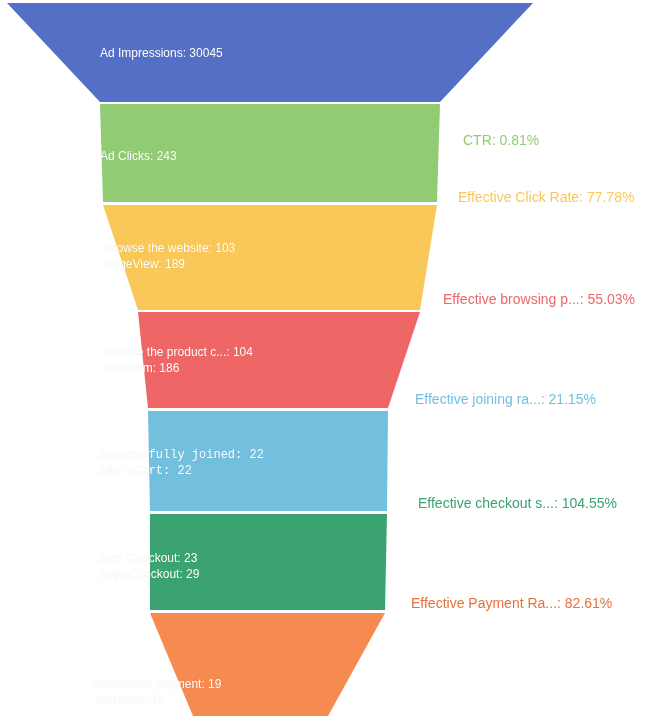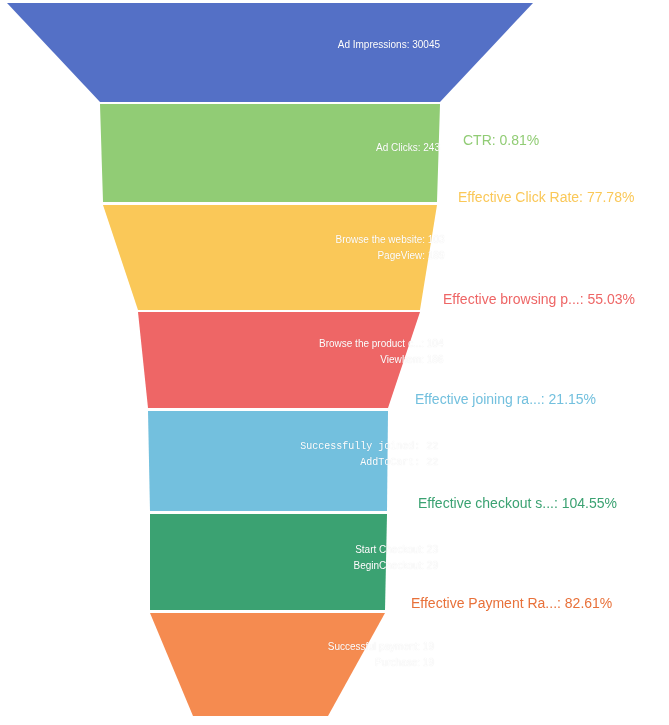--- a/index.html
+++ b/index.html
@@ -21,27 +21,28 @@
   }
   #funnel-svg {
     position: absolute;
     left: 0;
     top: 0;
     width: 669px;
     height: 725px;
   }
   .seg-label {
     position: absolute;
-    text-align: right;
+    text-align: left;
     color: #ffffff;
-    font-size: 10px;
+    font-size: 12px;
     line-height: 16px;
     white-space: pre;
     pointer-events: none;
     text-shadow: 0 0 1px rgba(0,0,0,0.12);
+    margin-top: 8px;
   }
   .rate-label {
     position: absolute;
     font-size: 14px;
     line-height: 17px;
     white-space: pre;
   }
 </style>
 </head>
 <body>
@@ -56,21 +57,21 @@
       <polygon points="150,514 387,514 385,610 150,610" fill="#3ba272"></polygon>
       <polygon points="150,613 385,613 328,716 193,716" fill="#f58b50"></polygon>
     </svg>
   <div id="segment-labels">
       <div class="seg-label" style="left: 100px; top: 37px; width: 340px;"><div>Ad Impressions: 30045</div></div>
       <div class="seg-label" style="left: 100px; top: 140px; width: 340px;"><div>Ad Clicks: 243</div></div>
       <div class="seg-label" style="left: 104.5px; top: 232px; width: 340px;"><div>Browse the website: 103</div><div>PageView: 189</div></div>
       <div class="seg-label" style="left: 103.5px; top: 336px; width: 340px;"><div>Browse the product c...: 104</div><div>ViewItem: 186</div></div>
       <div class="seg-label" style="left: 98.25px; top: 439px; width: 340px; font-family: Liberation Mono, monospace;"><div>Successfully joined: 22</div><div>AddToCart: 22</div></div>
       <div class="seg-label" style="left: 98px; top: 542px; width: 340px;"><div>Start Checkout: 23</div><div>BeginCheckout: 29</div></div>
-      <div class="seg-label" style="left: 94px; top: 639px; width: 340px;"><div>Successful payment: 19</div><div>Purchase: 19</div></div>
+      <div class="seg-label" style="left: 94px; top: 668px; width: 340px;"><div>Successful payment: 19</div><div>Purchase: 19</div></div>
     </div>
   <div id="rate-labels">
       <div class="rate-label" style="left: 463px; top: 84px; color: rgb(145, 204, 117); margin-top: 48px;">CTR: 0.81%</div>
       <div class="rate-label" style="left: 458px; top: 189px; color: rgb(250, 200, 88);">Effective Click Rate: 77.78%</div>
       <div class="rate-label" style="left: 443px; top: 291px; color: rgb(238, 102, 102);">Effective browsing p...: 55.03%</div>
       <div class="rate-label" style="left: 415px; top: 391px; color: rgb(115, 192, 222);">Effective joining ra...: 21.15%</div>
       <div class="rate-label" style="left: 418px; top: 495px; color: rgb(59, 162, 114);">Effective checkout s...: 104.55%</div>
       <div class="rate-label" style="left: 411px; top: 595px; color: rgb(232, 113, 58);">Effective Payment Ra...: 82.61%</div>
     </div>
 </div>

